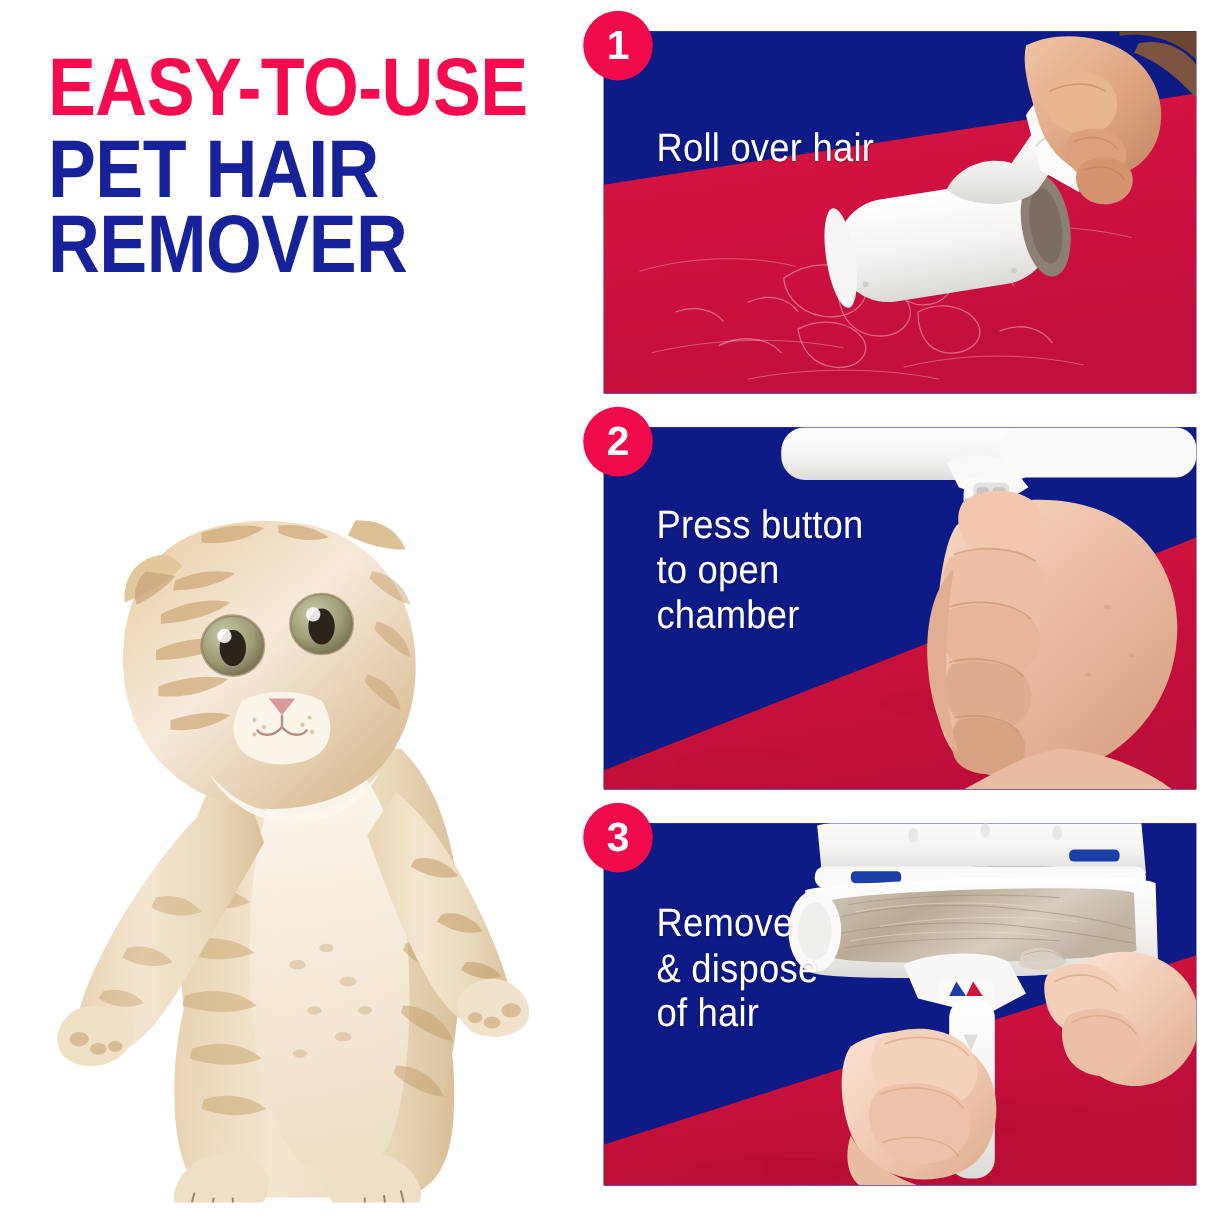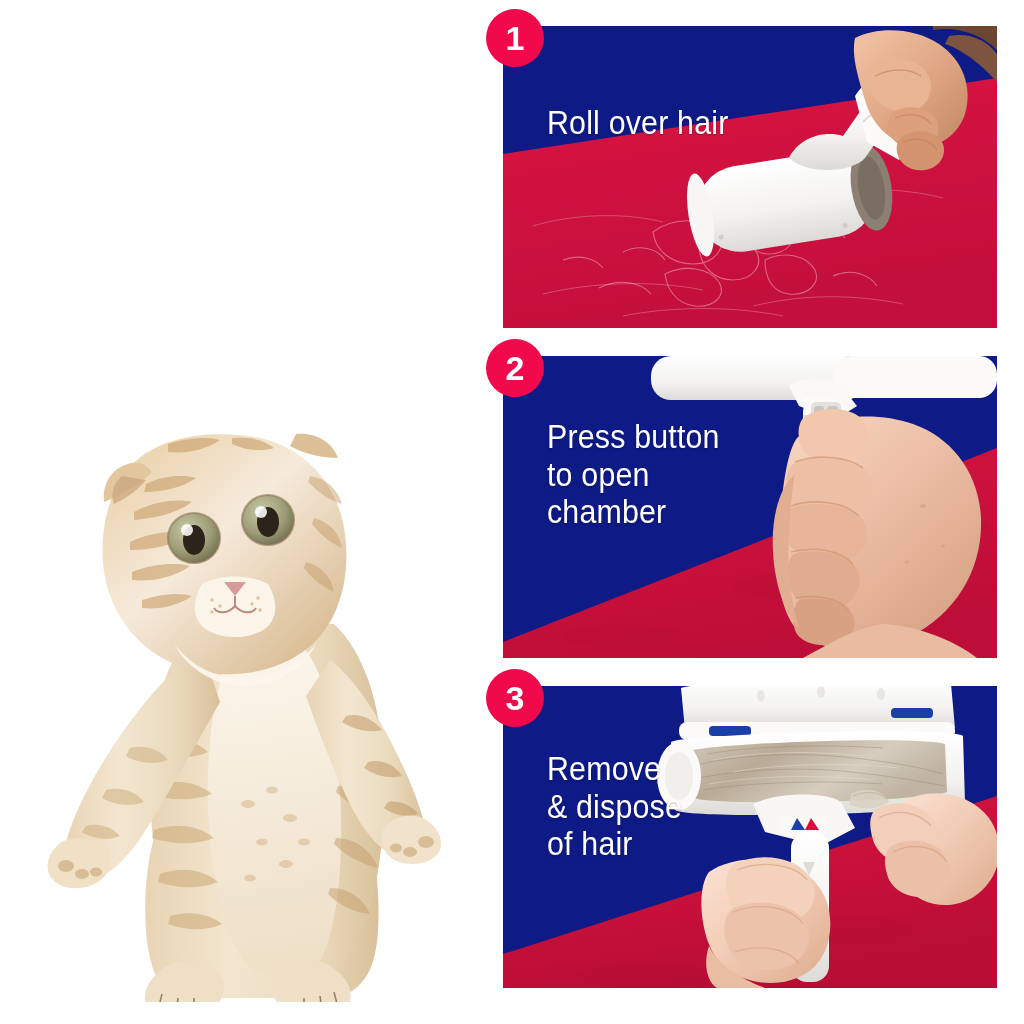--- a/index.html
+++ b/index.html
@@ -122,20 +122,25 @@
     width: 100%;
     height: 100%;
     display: block;
   }
 </style>
 </head>
 <body>
 
 <div id="page">
 
+  <div class="headline">
+    <div class="headline-line hl-1">EASY-TO-USE</div>
+    <div class="headline-line hl-2">PET HAIR</div>
+    <div class="headline-line hl-3">REMOVER</div>
+  </div>
 
   <div class="cat-wrap">
     <svg class="cat-svg" viewBox="0 0 420 630" xmlns="http://www.w3.org/2000/svg">
       <defs>
         <linearGradient id="furBody" x1="0" y1="0" x2="1" y2="0">
           <stop offset="0%" stop-color="#E8D4B4"></stop>
           <stop offset="35%" stop-color="#F3E6D0"></stop>
           <stop offset="70%" stop-color="#EADBBE"></stop>
           <stop offset="100%" stop-color="#D9C09A"></stop>
         </linearGradient>

